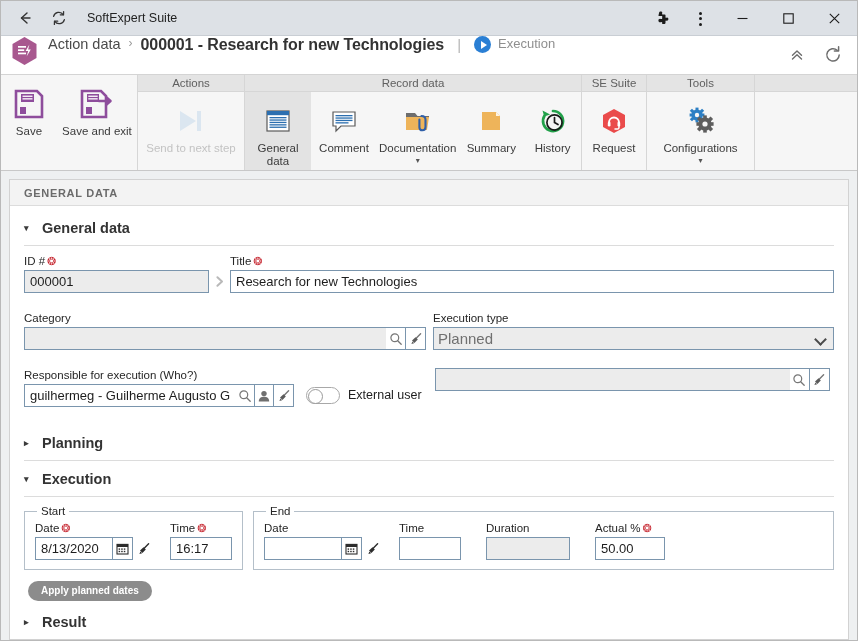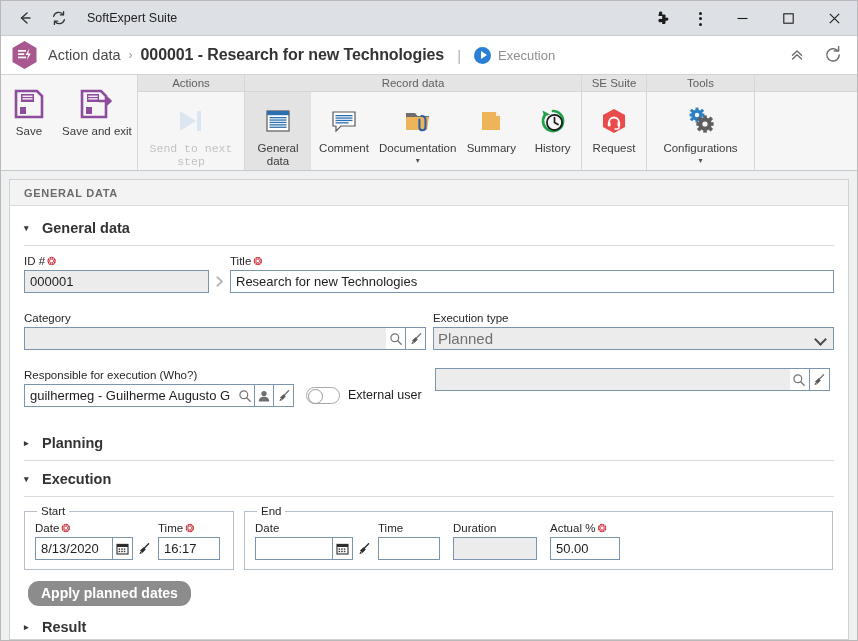--- a/index.html
+++ b/index.html
@@ -47,21 +47,21 @@
     color: #1c1c1c;
   }
   .tb-ctl.ext { width: 38px; }
   .dots { display: flex; flex-direction: column; gap: 2.5px; align-items:center; }
   .dots i { width: 3px; height: 3px; background: #1c1c1c; border-radius: 50%; display:block;}
 
   
   .appheader {
     height: 38px; flex: 0 0 38px;
     background: #fff;
-    display: flex; align-items: center;
+    display: flex; align-items: flex-start;
     padding: 0 10px 0 10px;
     position: relative;
   }
   .logo-hex {
     width: 27px; height: 30px;
     position: relative; flex: 0 0 27px;
     margin-right: 10px;
   }
   .logo-hex svg { display:block; }
   .crumb {
@@ -120,21 +120,21 @@
     display: flex; flex-direction: column;
     align-items: center; justify-content: flex-start;
     padding-top: 8px;
     font-size: 11.5px; color: #3b3b3b;
     text-align: center;
     line-height: 1.15;
   }
   .rbtn.wide { width: 96px; }
   .rbtn.w2 { width: 78px; }
   .rbtn.active { background: #e3e3e3; }
-  .rbtn.disabled { color: #c3c3c3; font-family: Liberation Mono, monospace; }
+  .rbtn.disabled { color: #c3c3c3; }
   .ricon { height: 42px; display: flex; align-items: center; justify-content: center; }
   .rcaret {
     font-size: 8px; color: #555; line-height: 6px; margin-top: 3px;
   }
 
   
   .content {
     flex: 1 1 auto;
     background: #eef0f1;
     padding: 8px 8px 0 8px;
@@ -244,27 +244,27 @@
   
   .fs {
     border: 1px solid #b4bfc9;
     padding: 4px 10px 9px 10px;
     margin: 0;
   }
   .fs legend {
     font-size: 11.5px; color: #262626; padding: 0 4px;
     margin-left: 2px;
   }
-  .fsrow { display: flex; align-items: flex-end; gap: 0; }
+  .fsrow { display: flex; align-items: flex-end; gap: 12px; }
 
   .btn-pill {
     display: inline-block;
     background: #8c8c8c;
     color: #fff;
-    font-size: 14px; font-weight: bold;
+    font-size: 10px; font-weight: bold;
     border-radius: 11px;
     padding: 4px 13px 5px 13px;
     border: none;
     margin: 11px 0 3px 4px;
     font-family: "Liberation Sans", sans-serif;
   }
 </style>
 </head>
 <body>
 

